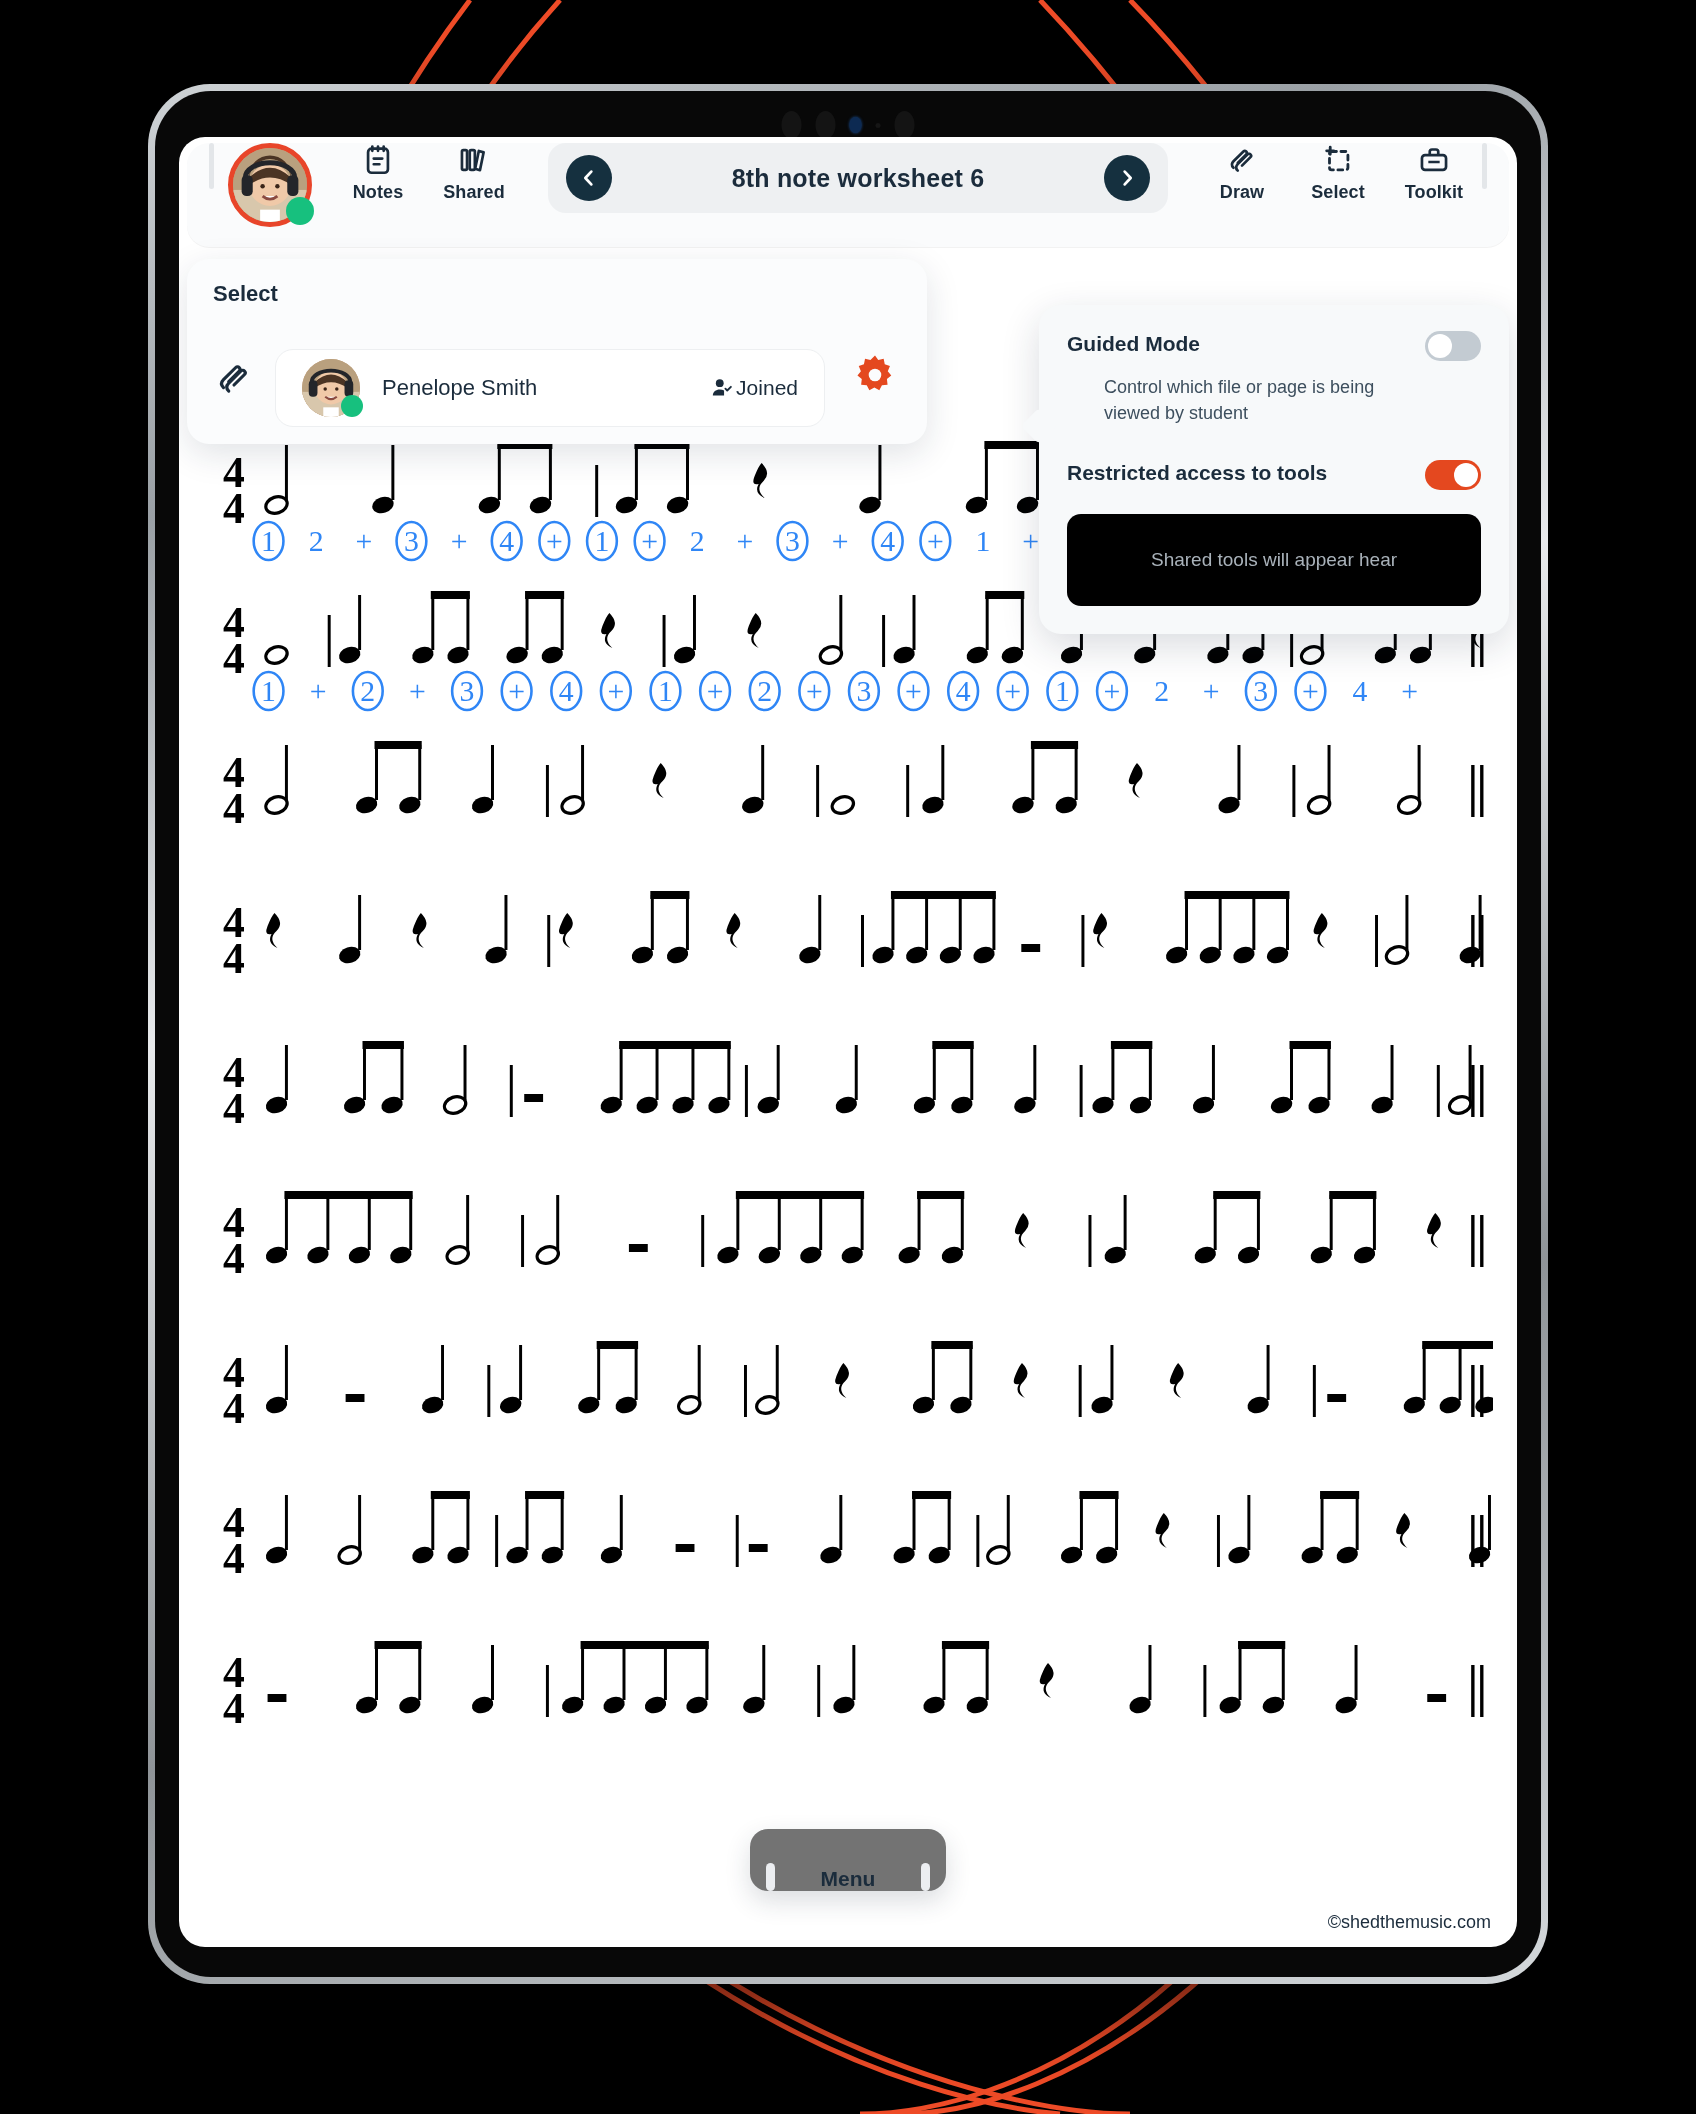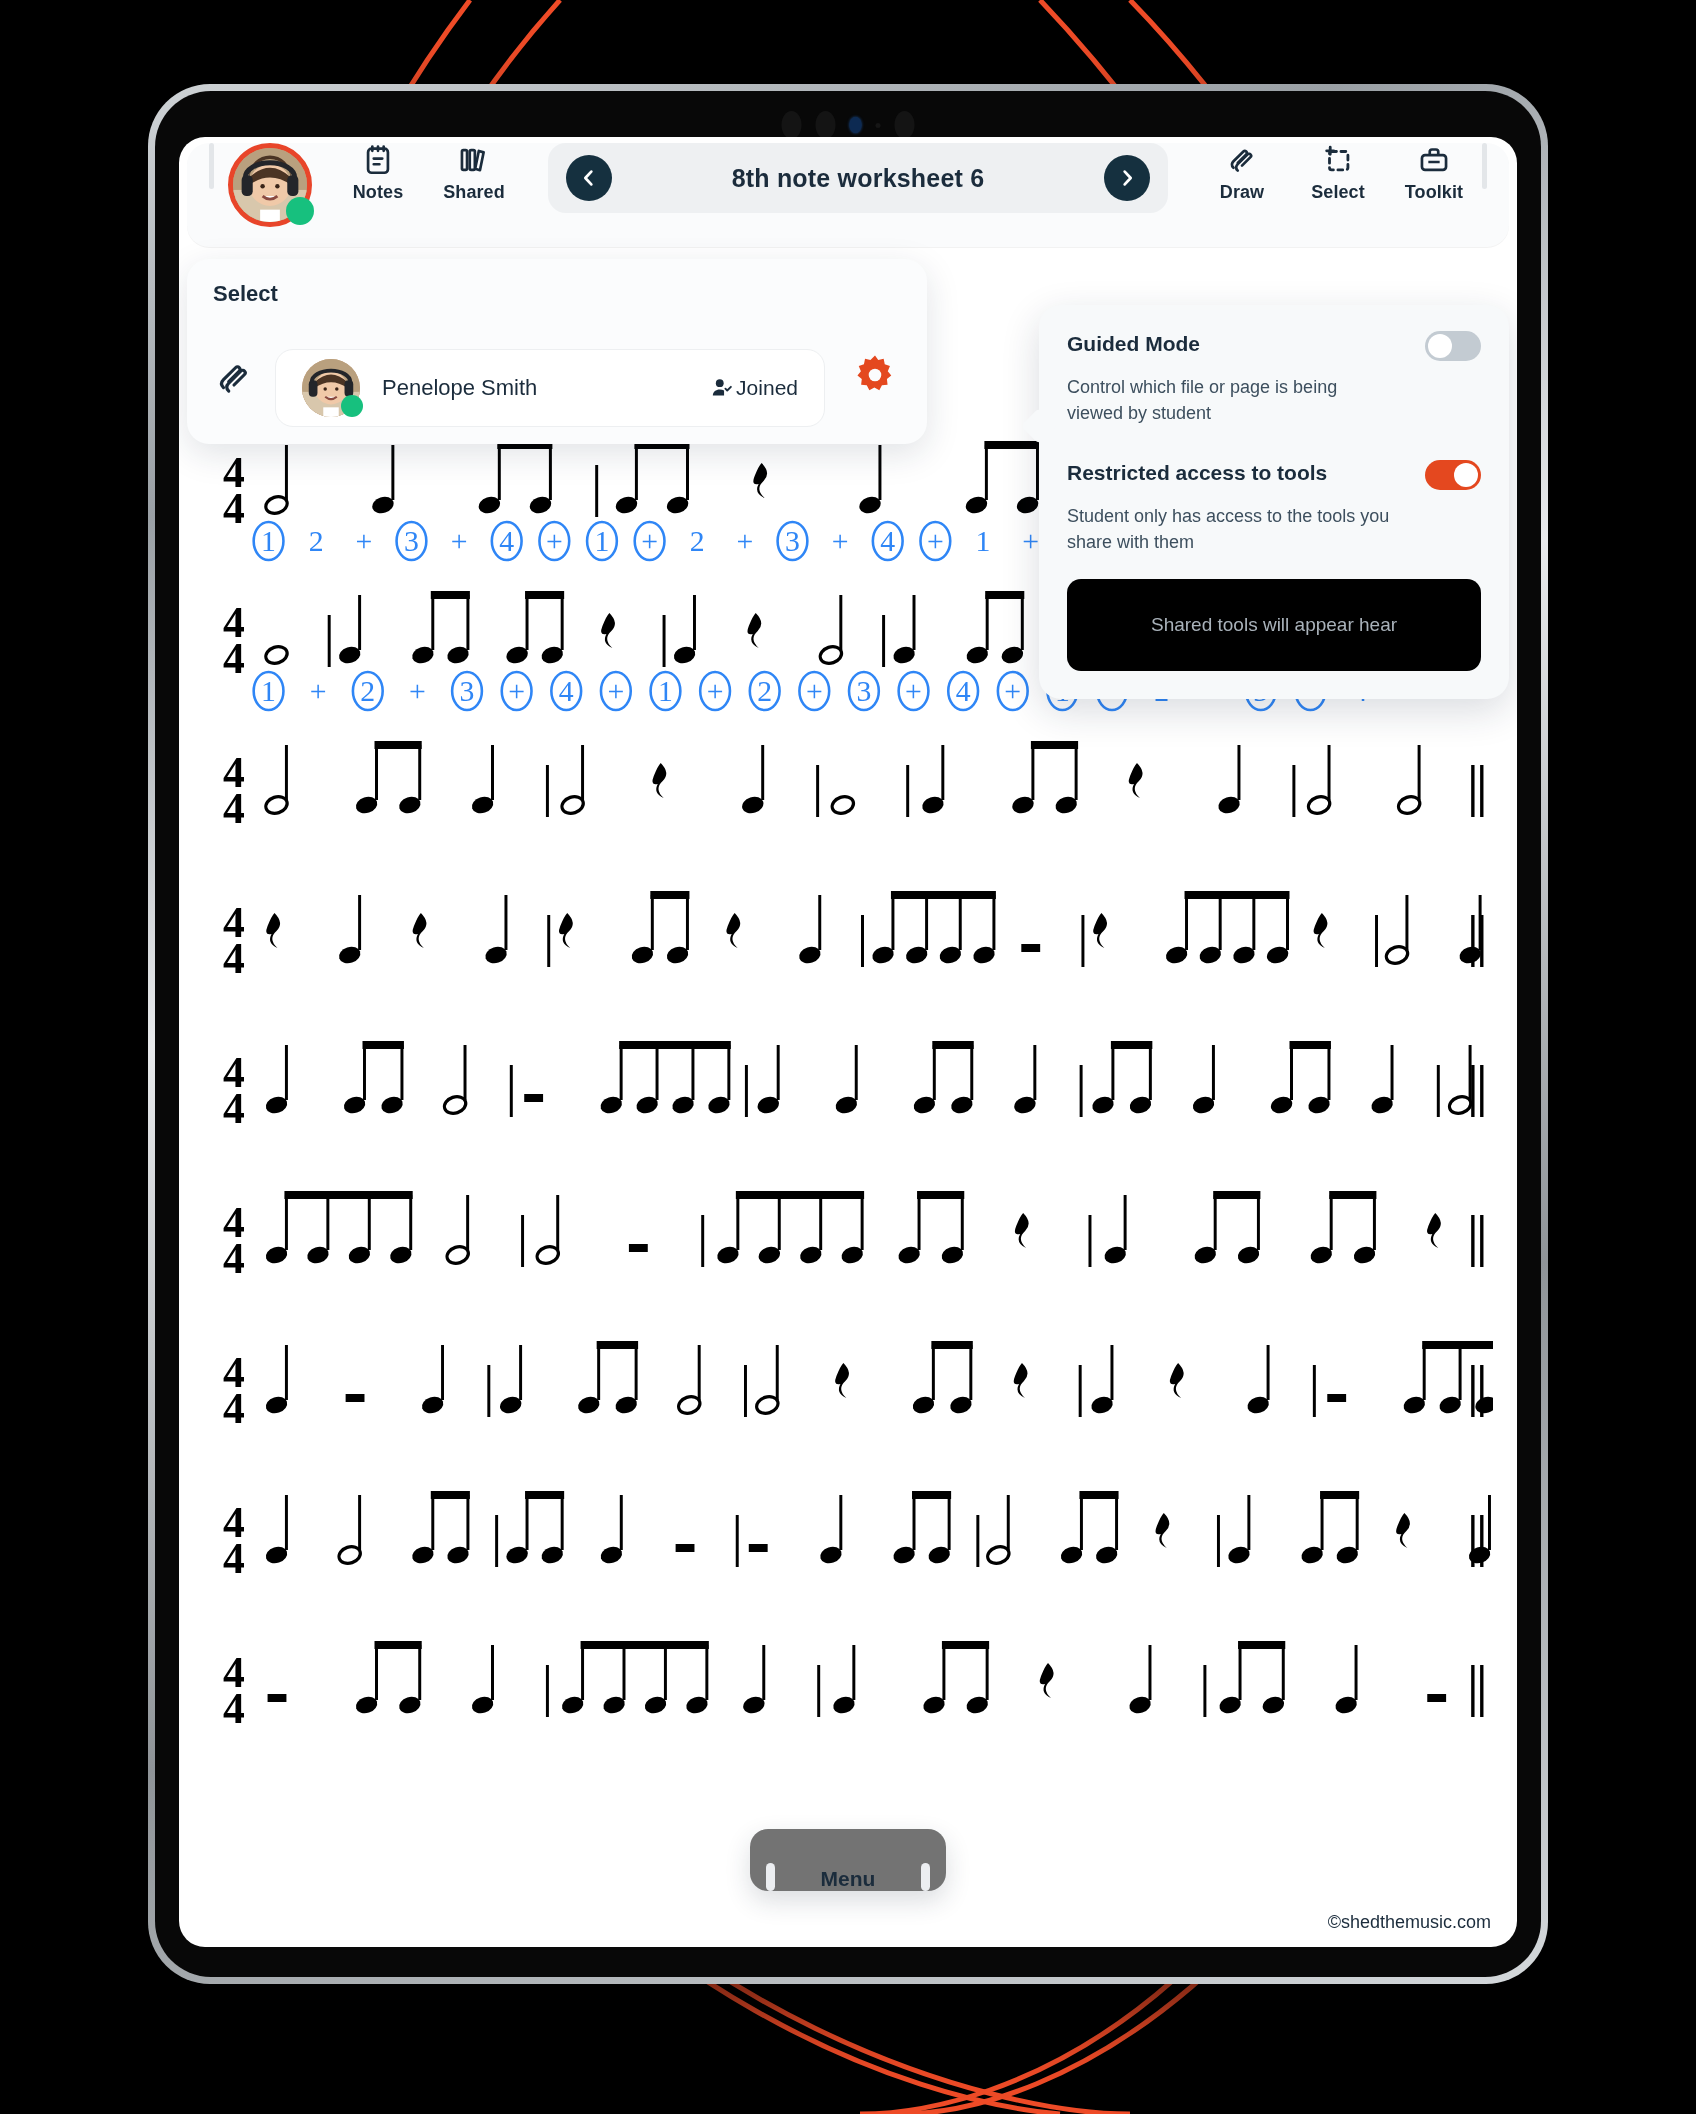--- a/index.html
+++ b/index.html
@@ -69,21 +69,21 @@
   #gearBtn{flex:0 0 auto;cursor:pointer;margin-left:4px;}
 
   
   #guidedPanel{position:absolute;right:8px;top:168px;width:470px;
                background:#f7f9fa;border-radius:22px;z-index:10;
                box-shadow:0 12px 38px rgba(24,40,60,.16);padding:26px 28px 28px;box-sizing:border-box;}
   #guidedPanel::before{content:"";position:absolute;left:-13px;top:108px;width:26px;height:26px;
                        background:#f7f9fa;transform:rotate(45deg);border-radius:5px;}
   .gRow{display:flex;align-items:flex-start;justify-content:space-between;gap:16px;}
   .gTitle{font-size:21px;font-weight:700;color:#1b2c3c;line-height:1.2;}
-  .gDesc{font-size:18px;color:#3d4f5e;line-height:1.42;margin-top:14px;max-width:330px;}
+  .gDesc{font-size:18px;color:#3d4f5e;line-height:1.42;margin-top:14px;max-width:330px;margin-left:37px;}
   .toggle{width:56px;height:30px;border-radius:16px;position:relative;flex:0 0 auto;cursor:pointer;}
   .toggle.off{background:#c3cbd2;}
   .toggle.on{background:#e4481f;}
   .toggle .knob{position:absolute;top:3px;width:24px;height:24px;border-radius:50%;background:#fff;}
   .toggle.off .knob{left:3px;}
   .toggle.on  .knob{right:3px;}
   #gGap{height:34px;}
   #sharedBox{margin-top:24px;height:92px;background:#000000;border-radius:14px;
              display:flex;align-items:center;justify-content:center;}
   #sharedTxt{font-size:19px;color:#a9b2ba;}
@@ -847,21 +847,20 @@
         <div class="gDesc">Control which file or page is being viewed by student</div>
 
         <div id="gGap"></div>
 
         <div class="gRow">
           <span class="gTitle">Restricted access to tools</span>
           <span class="toggle on">
             <span class="knob"></span>
           </span>
         </div>
-        <div class="gDesc">Student only has access to the tools you share with them</div>
 
         <div id="sharedBox">
           <span id="sharedTxt">Shared tools will appear hear</span>
         </div>
       </div>
 
       <div id="menuPill">
         <span class="grip l"></span>
         <span id="menuLabel">Menu</span>
         <span class="grip r"></span>

